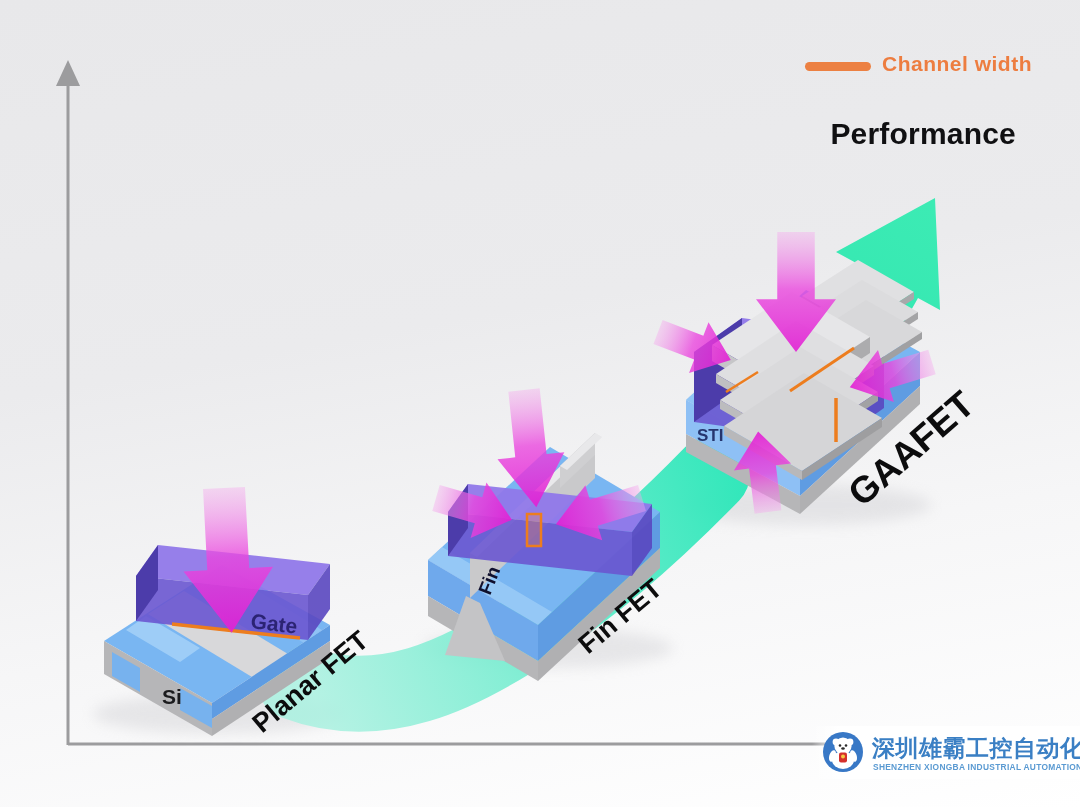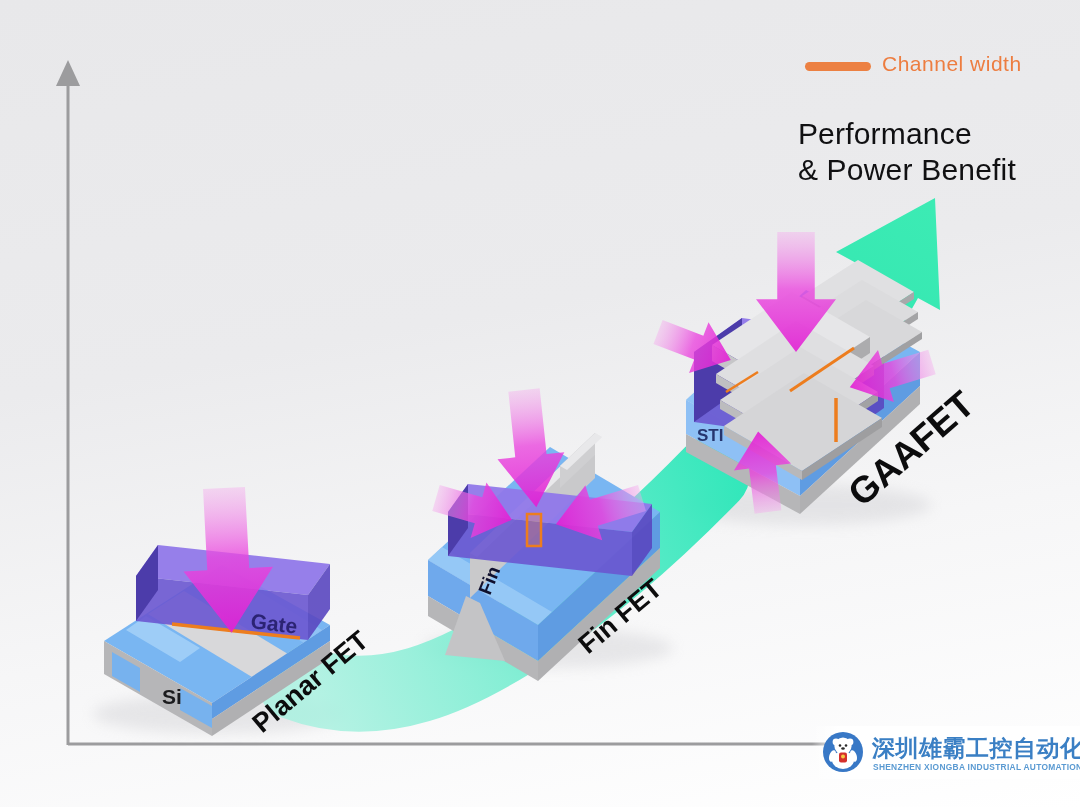--- a/index.html
+++ b/index.html
@@ -7,26 +7,26 @@
     width:1080px;height:807px;position:relative;overflow:hidden;
     background:linear-gradient(170deg,#e8e8ea 0%,#ebebed 40%,#f6f6f7 68%,#ffffff 100%);
     font-family:"Liberation Sans", sans-serif;
   }
   .stage{position:absolute;left:0;top:0;width:1080px;height:807px;}
   .legend-swatch{
     position:absolute;left:805px;top:62px;width:66px;height:9px;border-radius:5px;
     background:#EC8042;
   }
   .legend-label{
-    position:absolute;left:882px;top:52px;font-size:21px;font-weight:normal;
+    position:absolute;left:882px;top:52px;font-size:21px;font-weight:bold;
     color:#ED7D40;letter-spacing:.5px;
   }
   .diagram-title{
-    position:absolute;right:64px;top:116px;text-align:left;
-    font-size:30px;line-height:36px;font-weight:normal;color:#101012;letter-spacing:.2px;
+    position:absolute;right:64px;top:116px;text-align:center;
+    font-size:30px;line-height:36px;font-weight:bold;color:#101012;letter-spacing:.2px;
   }
   .watermark{
     position:absolute;left:812px;top:726px;width:268px;height:53px;
     background:linear-gradient(90deg,rgba(255,255,255,0) 0%,#ffffff 10%,#ffffff 100%);
   }
   .watermark .logo{position:absolute;left:10px;top:5px;width:42px;height:42px;}
   .watermark .cn{
     position:absolute;left:60px;top:7px;font-size:23px;font-weight:bold;color:#3A7FC4;
     letter-spacing:.5px;white-space:nowrap;
   }
@@ -204,21 +204,20 @@
   </g>
 </svg>
 
 
 <div class="legend-swatch"></div>
 <div class="legend-label">Channel width</div>
 
 
 <div class="diagram-title">
   <div>Performance</div>
-  <div>&amp; Power Benefit</div>
 </div>
 
 
 <div class="watermark">
   <svg class="logo" viewBox="0 0 42 42">
     <circle cx="21" cy="21" r="20" fill="#3878C6"></circle>
     <circle cx="14" cy="11" r="3.4" fill="#ffffff"></circle>
     <circle cx="28" cy="11" r="3.4" fill="#ffffff"></circle>
     <circle cx="21" cy="15" r="8.6" fill="#ffffff"></circle>
     <ellipse cx="21" cy="29" rx="11" ry="9" fill="#ffffff"></ellipse>

